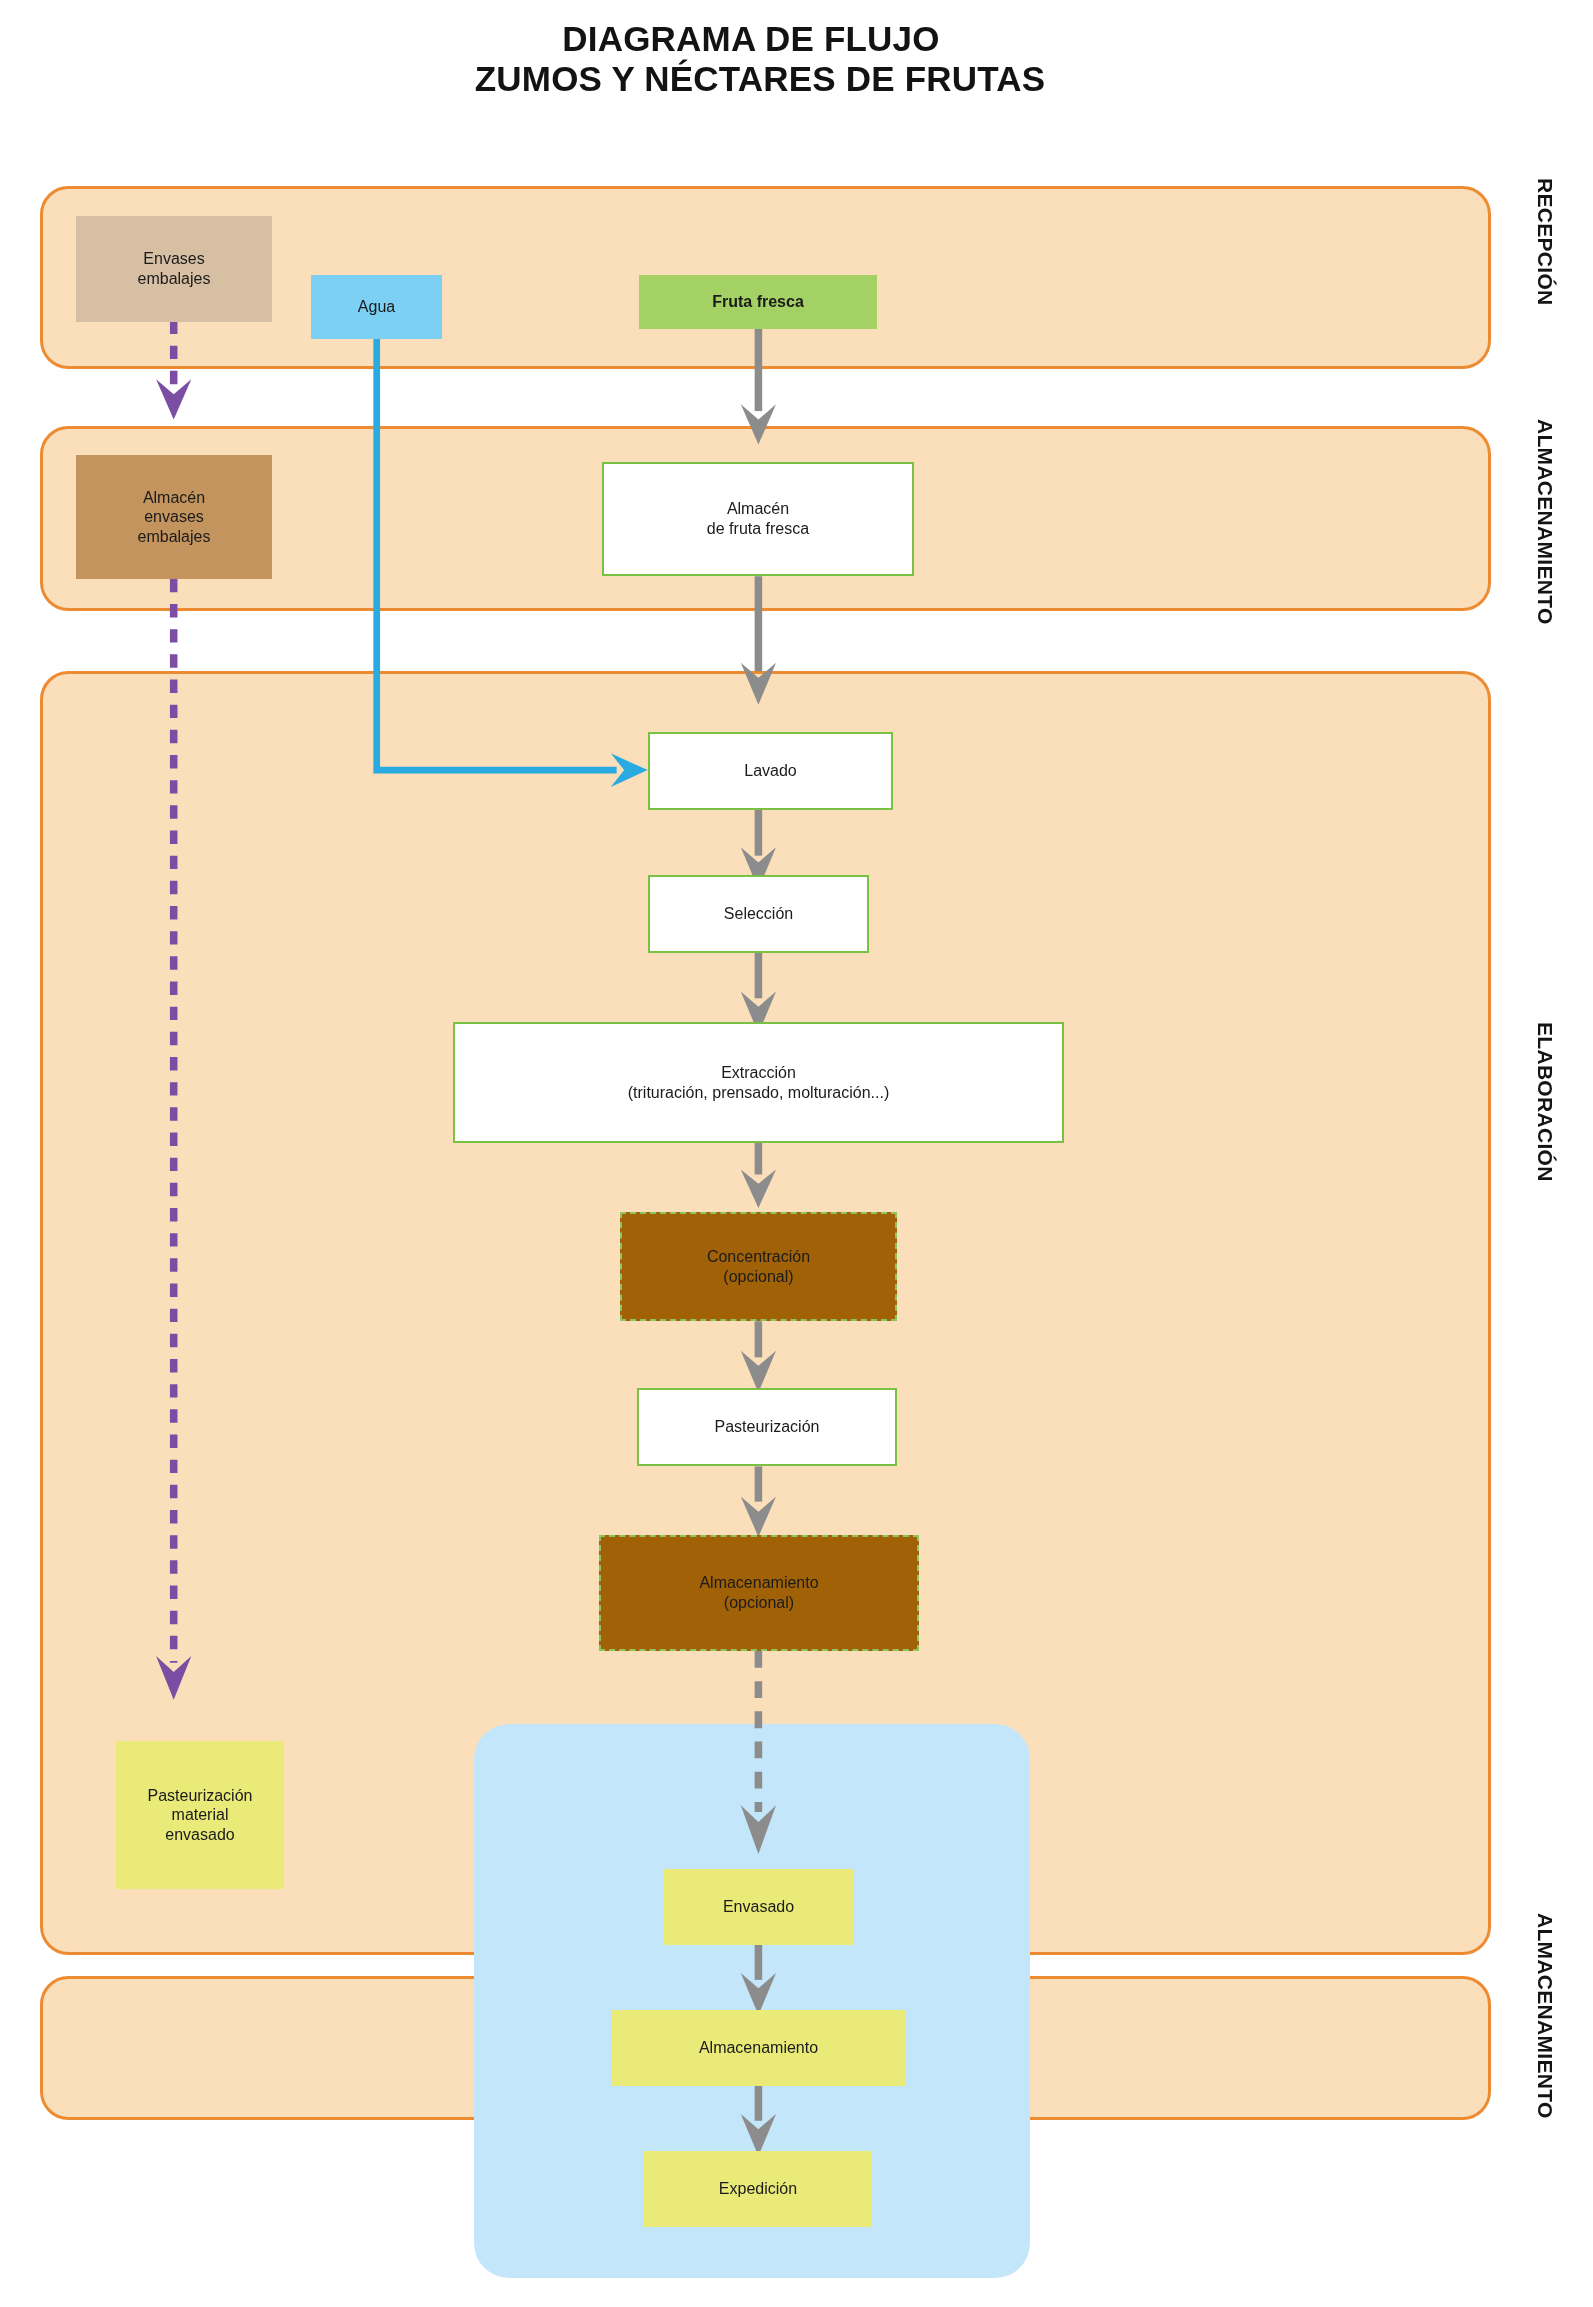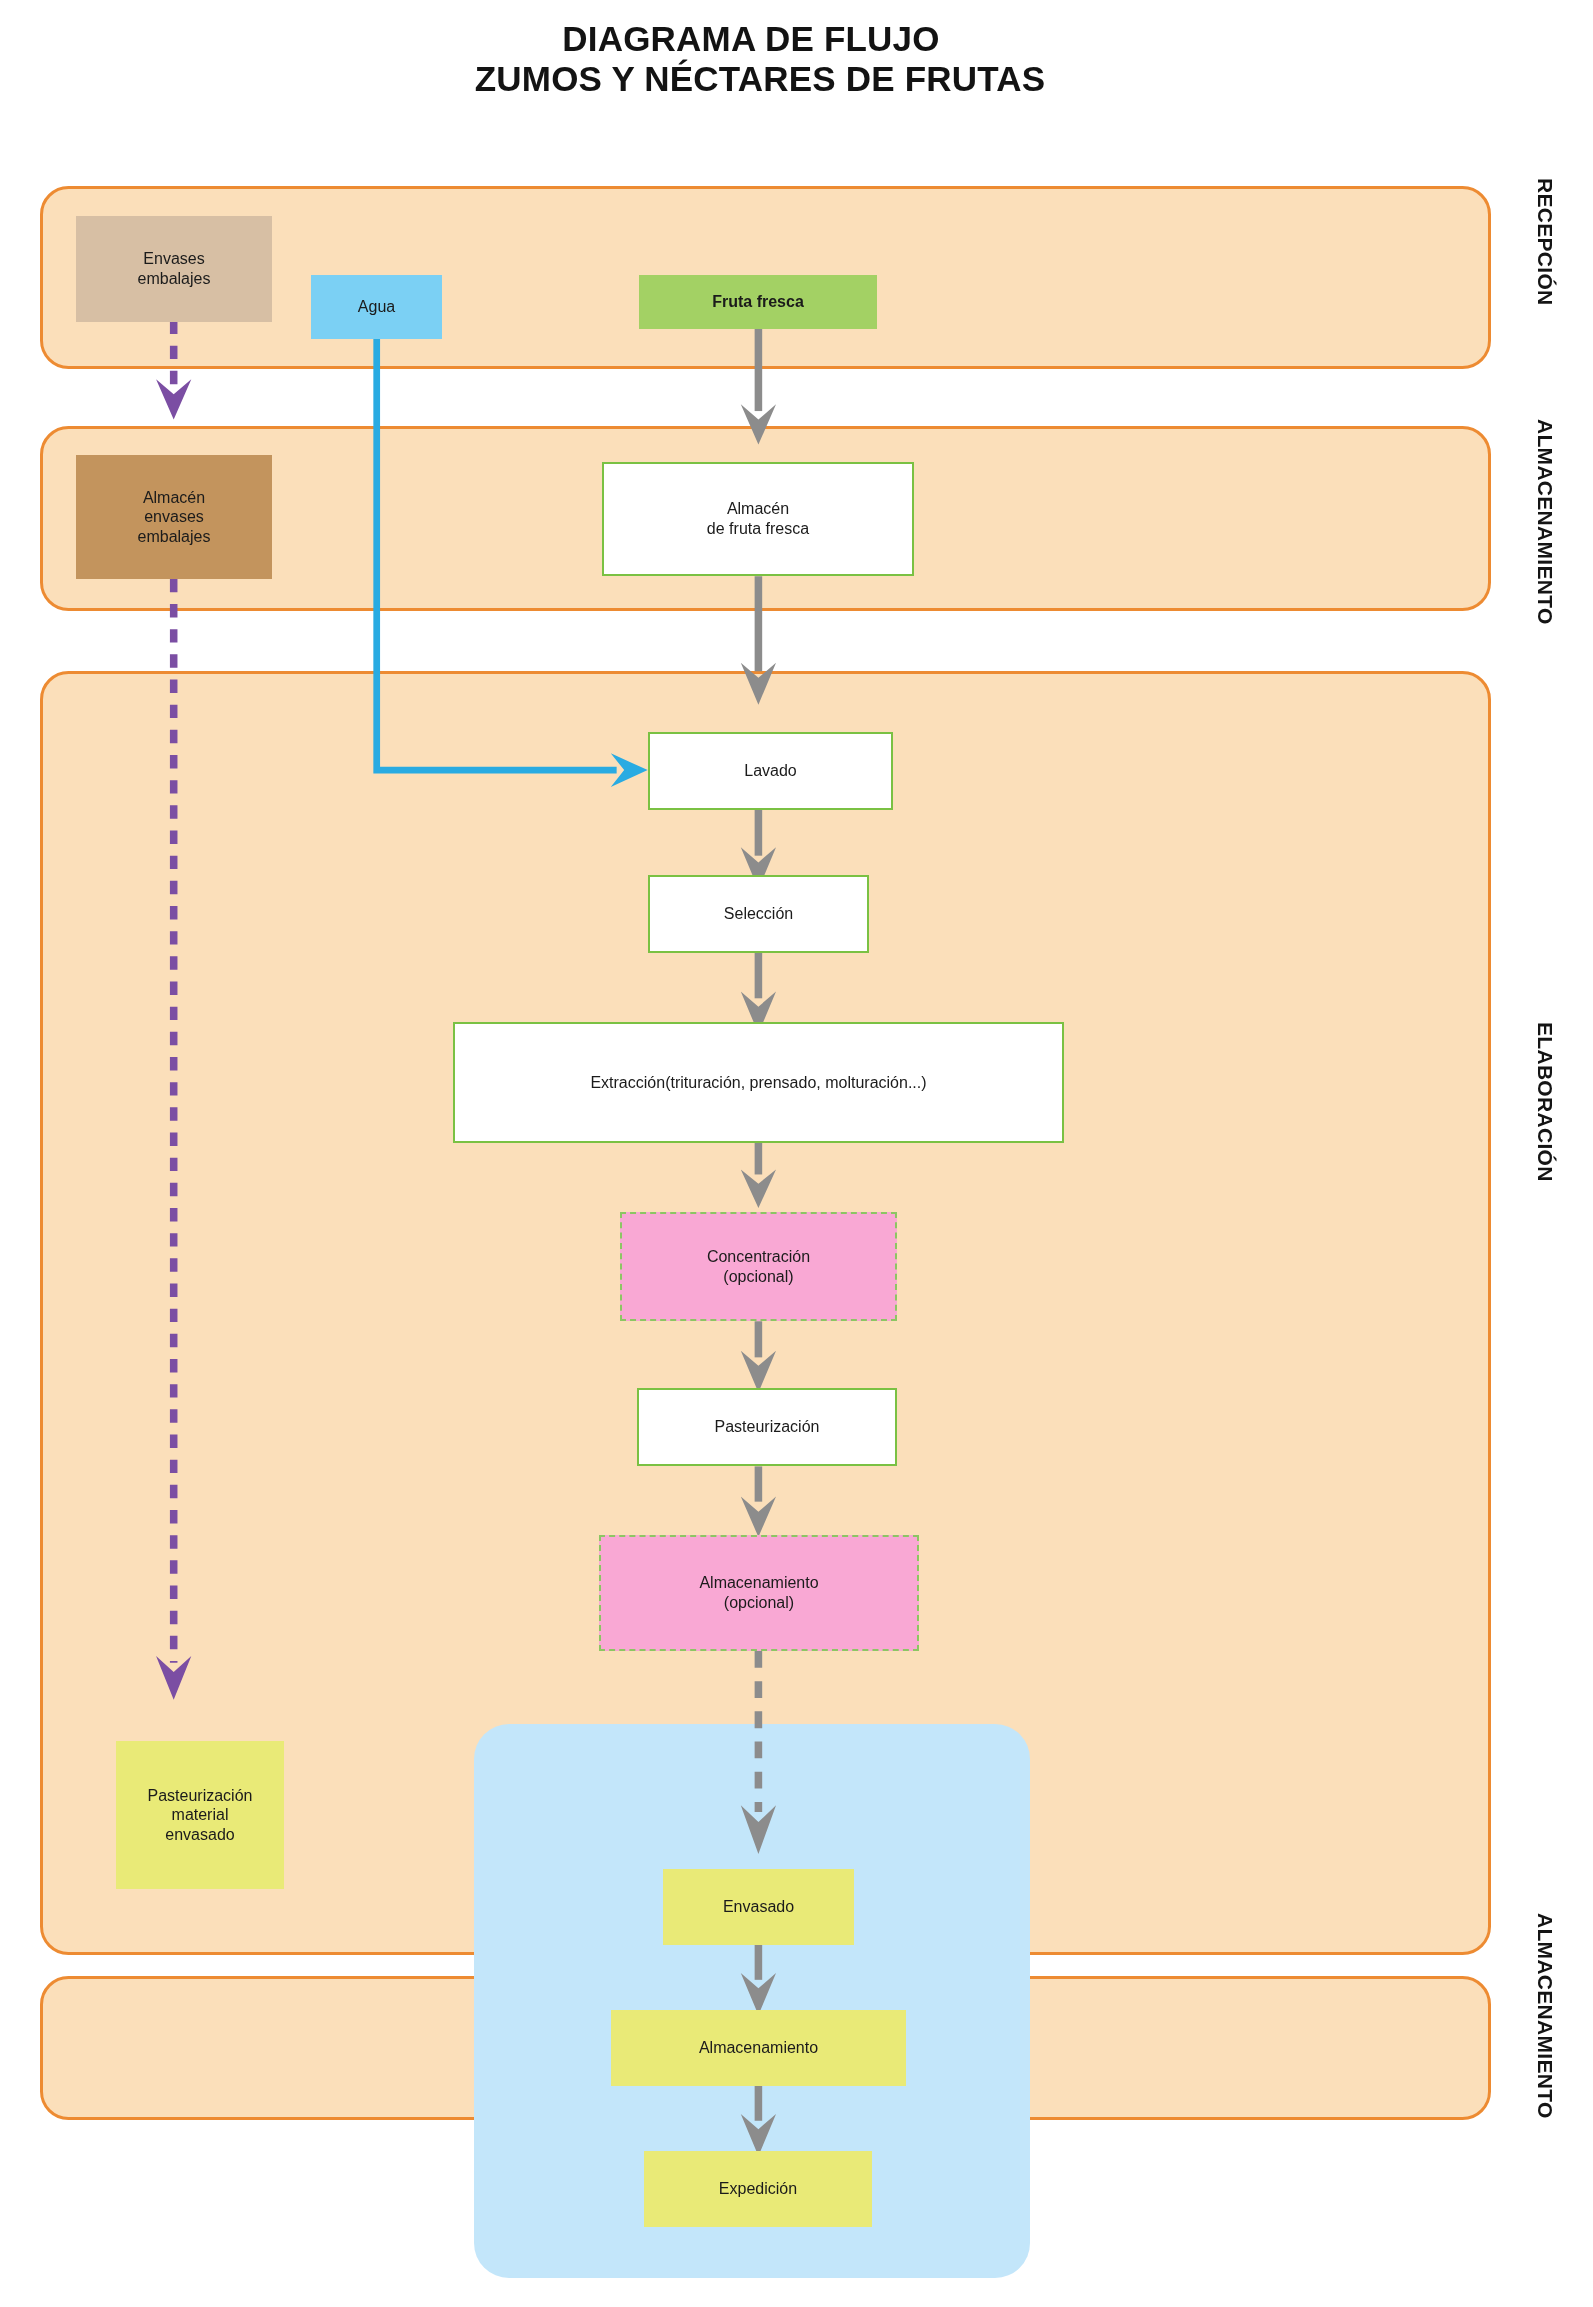--- a/index.html
+++ b/index.html
@@ -52,21 +52,21 @@
     text-align:center;line-height:1.22;
     font-size:16px;color:#1b1b1b;
   }
   .node span{display:block;}
 
   .n-input-pack{background:#d7bfa4;border:0;}
   .n-input-water{background:#7bd0f4;border:0;}
   .n-input-fruit{background:#a3d164;border:0;}
   .n-store-pack{background:#c3945d;border:0;}
   .n-process{background:#ffffff;border:2.5px solid #7ac143;}
-  .n-optional{background:#f9a8d4;border:2.5px dashed #8cc663;justify-content:center;}
+  .n-optional{background:#a16207;border:2.5px dashed #8cc663;justify-content:center;}
   .n-yellow{background:#e9ea77;border:0;}
 
   
   #wires{position:absolute;left:0;top:0;width:1594px;height:2307px;pointer-events:none;}
 </style>
 </head>
 <body>
 
 <div id="stage">
 
@@ -186,21 +186,21 @@
   </div>
 
   <div class="node n-process" style="left:648px;top:732px;width:245px;height:78px;">
     <span>Lavado</span>
   </div>
 
   <div class="node n-process" style="left:648px;top:875px;width:221px;height:78px;">
     <span>Selección</span>
   </div>
 
-  <div class="node n-process" style="left:453px;top:1022px;width:611px;height:121px;">
+  <div class="node n-process" style="left:453px;top:1022px;width:611px;height:121px;flex-direction:column;">
     <span>Extracción</span>
     <span>(trituración, prensado, molturación...)</span>
   </div>
 
   <div class="node n-optional" style="left:620px;top:1212px;width:277px;height:109px;flex-direction:column;">
     <span>Concentración</span>
     <span>(opcional)</span>
   </div>
 
   <div class="node n-process" style="left:637px;top:1388px;width:260px;height:78px;">

